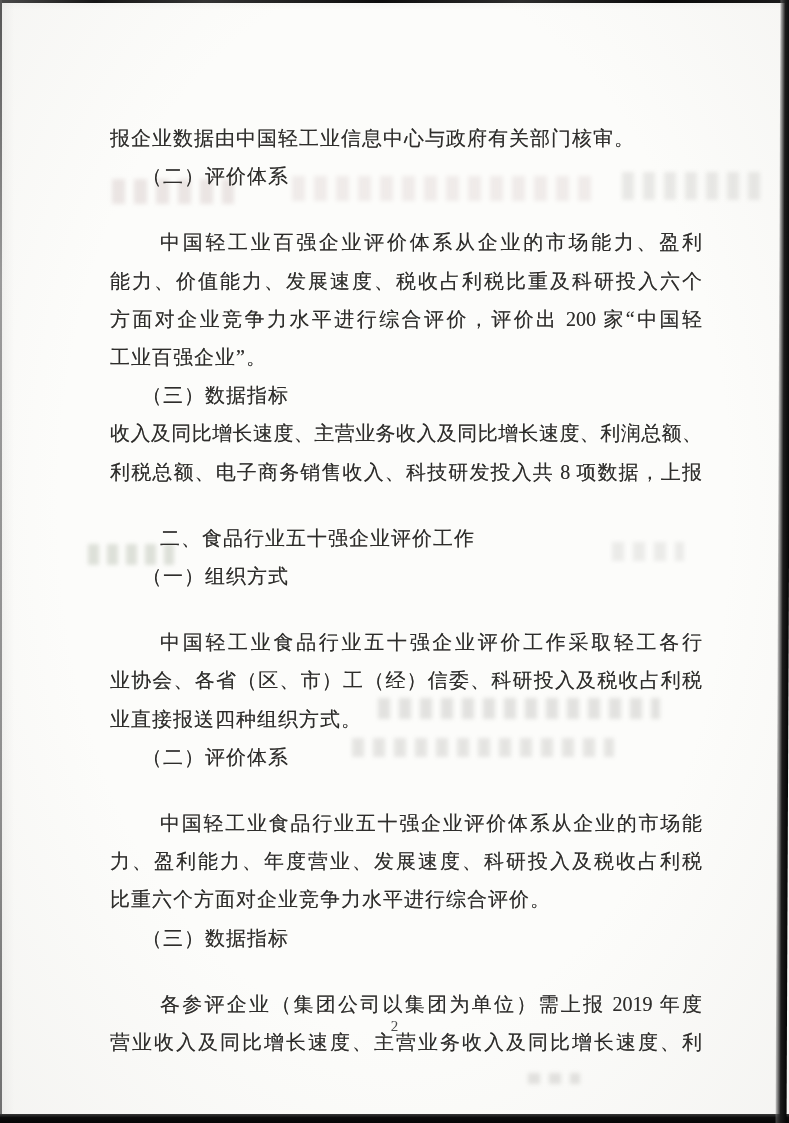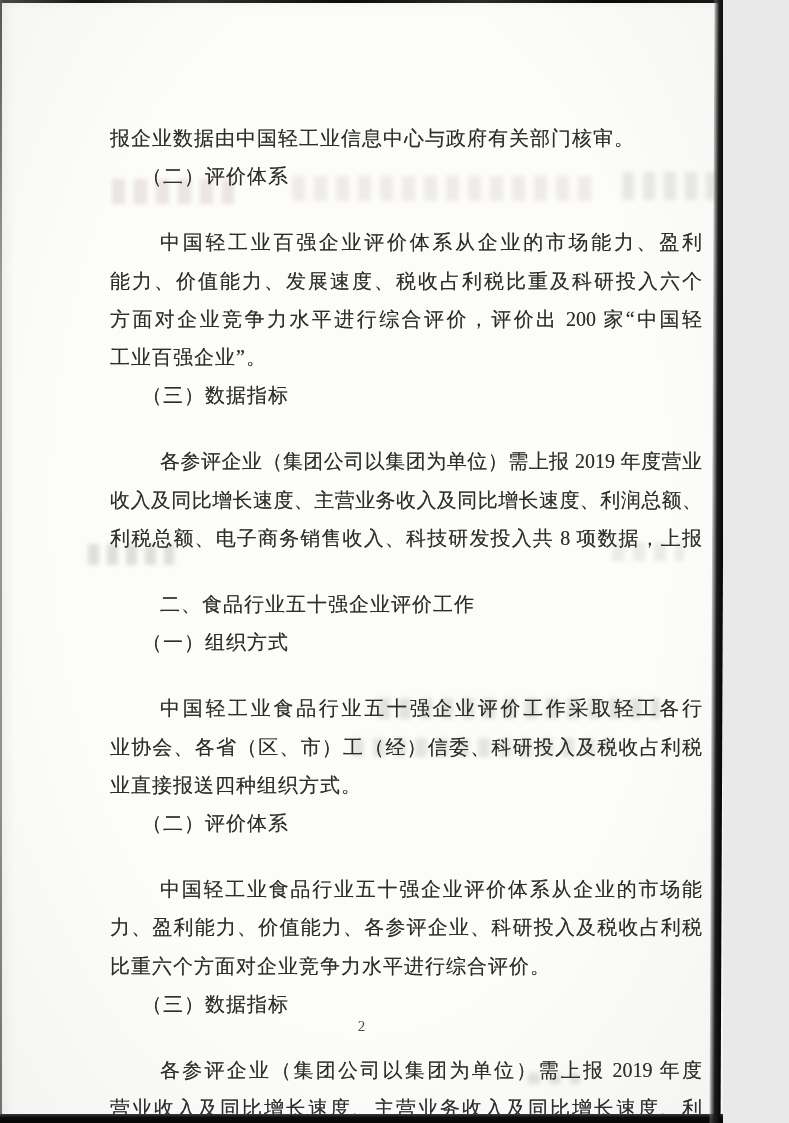--- a/index.html
+++ b/index.html
@@ -1,18 +1,18 @@
 <!DOCTYPE html>
 <html><head>
 <meta charset="utf-8">
 <style>
   html, body { margin: 0; padding: 0; background: #e9e9e9; }
   .screen {
     position: relative;
-    width: 723px;
+    width: 789px;
     height: 1123px;
     background: #fcfcfa;
     overflow: hidden;
     font-family: "Liberation Serif", "DejaVu Serif", serif;
   }
   
   .paper-shade {
     position: absolute; inset: 0;
     background:
       radial-gradient(ellipse at 50% 45%, rgba(255,255,255,0) 60%, rgba(210,208,204,0.18) 100%),
@@ -107,31 +107,30 @@
   <div class="ghost grayish g-h"></div>
 
   <div class="textblock">
     <div class="line">报企业数据由中国轻工业信息中心与政府有关部门核审。</div>
     <div class="line indent-h">（二）评价体系</div>
     <div class="line fill indent">中国轻工业百强企业评价体系从企业的市场能力、盈利</div>
     <div class="line fill">能力、价值能力、发展速度、税收占利税比重及科研投入六个</div>
     <div class="line fill">方面对企业竞争力水平进行综合评价，评价出 200 家“中国轻</div>
     <div class="line">工业百强企业”。</div>
     <div class="line indent-h">（三）数据指标</div>
-    <div class="line fill indent">各参评企业（集团公司以集团为单位）需上报 2019 年度营业</div>
     <div class="line fill">收入及同比增长速度、主营业务收入及同比增长速度、利润总额、</div>
     <div class="line fill">利税总额、电子商务销售收入、科技研发投入共 8 项数据，上报</div>
     <div class="line indent">二、食品行业五十强企业评价工作</div>
     <div class="line indent-h">（一）组织方式</div>
     <div class="line fill indent">中国轻工业食品行业五十强企业评价工作采取轻工各行</div>
     <div class="line fill">业协会、各省（区、市）工（经）信委、科研投入及税收占利税</div>
     <div class="line">业直接报送四种组织方式。</div>
     <div class="line indent-h">（二）评价体系</div>
     <div class="line fill indent">中国轻工业食品行业五十强企业评价体系从企业的市场能</div>
-    <div class="line fill">力、盈利能力、价值能力、各参评企业、科研投入及税收占利税</div>
+    <div class="line fill">力、盈利能力、年度营业、发展速度、科研投入及税收占利税</div>
     <div class="line">比重六个方面对企业竞争力水平进行综合评价。</div>
     <div class="line indent-h">（三）数据指标</div>
     <div class="line fill indent">各参评企业（集团公司以集团为单位）需上报 2019 年度</div>
     <div class="line fill">营业收入及同比增长速度、主营业务收入及同比增长速度、利</div>
   </div>
 
   <div class="page-number">2</div>
 
   <div class="edge-top"></div>
   <div class="edge-left"></div>

